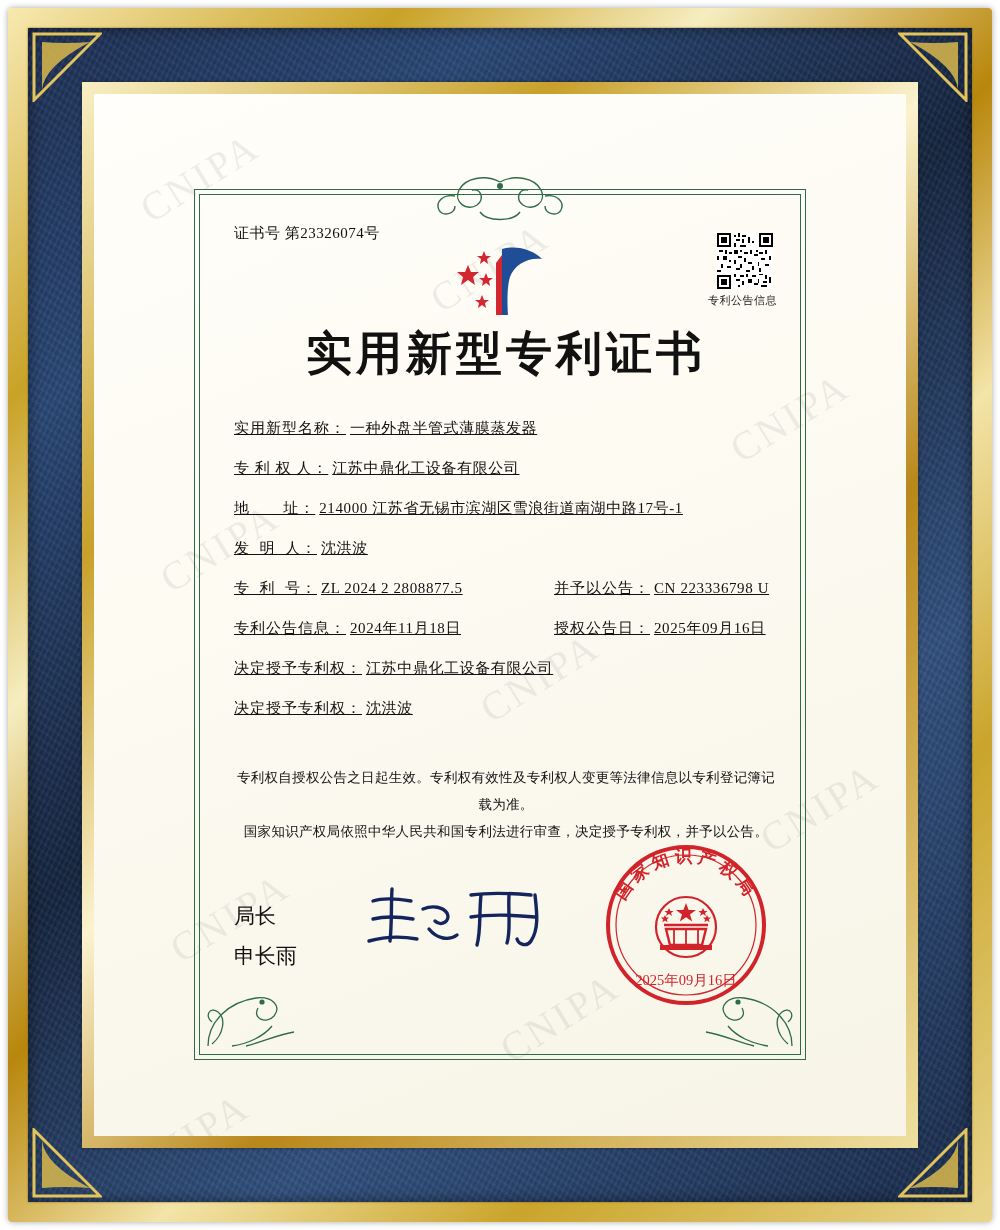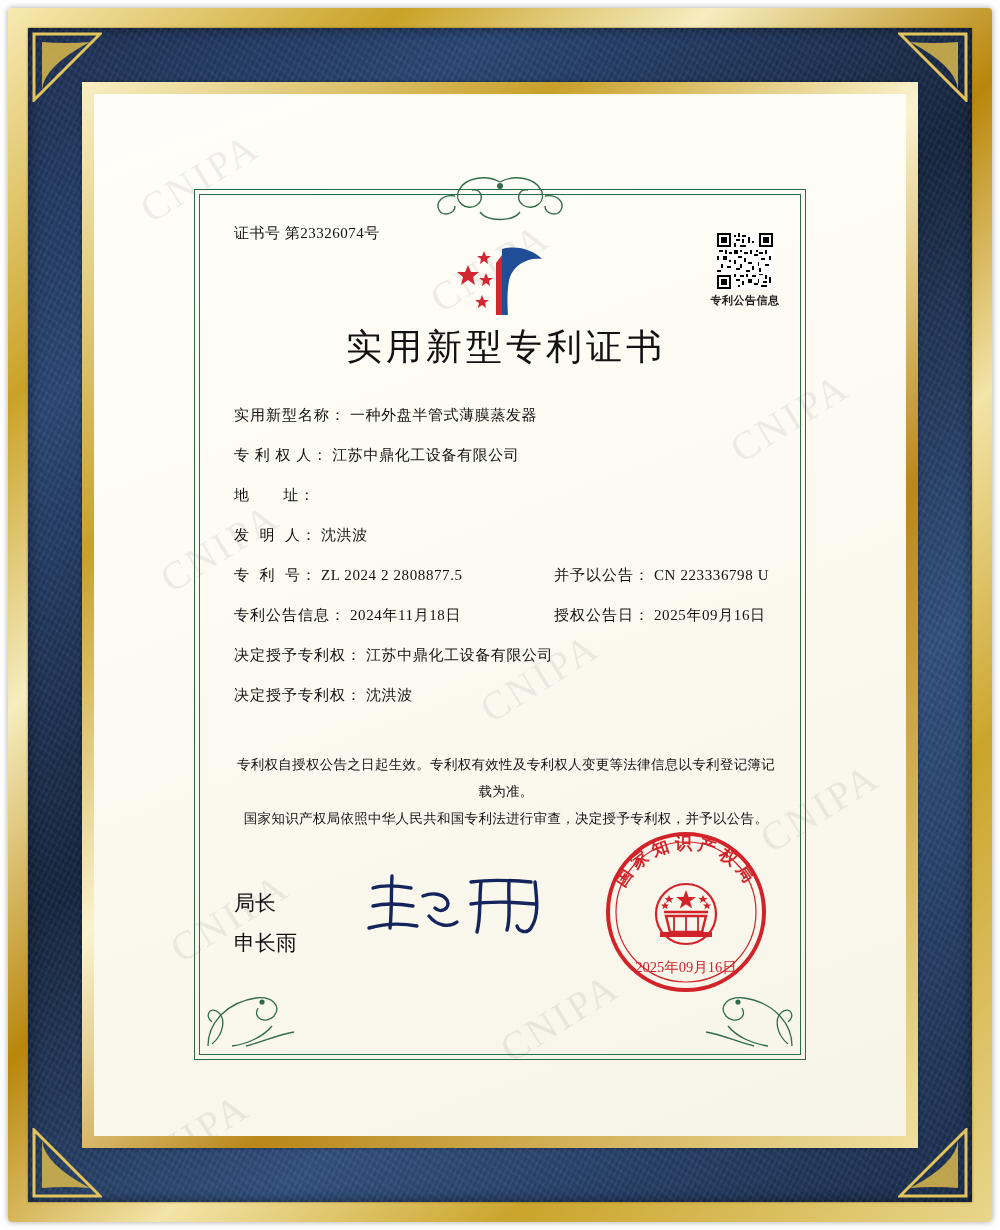--- a/index.html
+++ b/index.html
@@ -63,31 +63,31 @@
   .orn-top{left:50%;top:78px;transform:translateX(-50%);}
   .orn-bl{left:108px;bottom:84px;width:120px;height:70px;}
   .orn-br{right:108px;bottom:84px;width:120px;height:70px;transform:scaleX(-1);}
 
   
   .content{position:absolute;left:140px;top:130px;right:128px;}
   .cert-no{font-size:15px;color:#111;letter-spacing:.5px;}
 
   .logo-row{position:relative;height:90px;margin-top:-4px;}
   .logo{position:absolute;left:50%;top:4px;transform:translateX(-50%);width:120px;height:78px;}
-  .qr-box{position:absolute;right:-4px;top:-6px;width:74px;text-align:center;font-weight:bold;}
+  .qr-box{position:absolute;right:-4px;top:-6px;width:74px;}
   .qr{width:56px;height:56px;margin:0 auto;background:#fff;}
   .qr-cap{font-size:11px;color:#222;margin-top:4px;letter-spacing:.5px;}
 
   .title{
-    text-align:center;font-size:36px;font-weight:normal;color:#111;letter-spacing:4px;
+    text-align:center;font-size:46px;font-weight:bold;color:#111;letter-spacing:4px;
     margin-top:-6px;font-family:"Liberation Serif",serif;
   }
 
   .fields{margin-top:36px;font-size:15px;color:#111;line-height:1.0;}
-  .frow{display:flex;align-items:baseline;margin-bottom:25px;}
+  .frow{display:flex;align-items:baseline;margin-bottom:25px;text-decoration:underline;}
   .flabel{white-space:pre;letter-spacing:1px;}
   .fval{margin-left:4px;letter-spacing:.6px;}
   .frow.two .col{display:flex;align-items:baseline;}
   .frow.two .col.first{width:320px;}
 
   .para{margin-top:48px;font-size:13.5px;color:#111;line-height:2.0;text-align:center;letter-spacing:.3px;}
 
   .signblock{position:relative;margin-top:34px;height:130px;}
   .sign-label{position:absolute;left:0;top:18px;font-size:21px;color:#111;line-height:1.9;}
   .sign-img{position:absolute;left:125px;top:0px;width:200px;height:80px;}
@@ -279,20 +279,21 @@
             <span class="fval">一种外盘半管式薄膜蒸发器</span>
           </div>
 
           <div class="frow">
             <span class="flabel">专 利 权 人：</span>
             <span class="fval">江苏中鼎化工设备有限公司</span>
           </div>
 
           <div class="frow">
             <span class="flabel">地       址：</span>
+            <span class="fval">214000 江苏省无锡市滨湖区雪浪街道南湖中路17号-1</span>
           </div>
 
           <div class="frow">
             <span class="flabel">发  明  人：</span>
             <span class="fval">沈洪波</span>
           </div>
 
           <div class="frow two">
             <span class="col first">
               <span class="flabel">专  利  号：</span>

